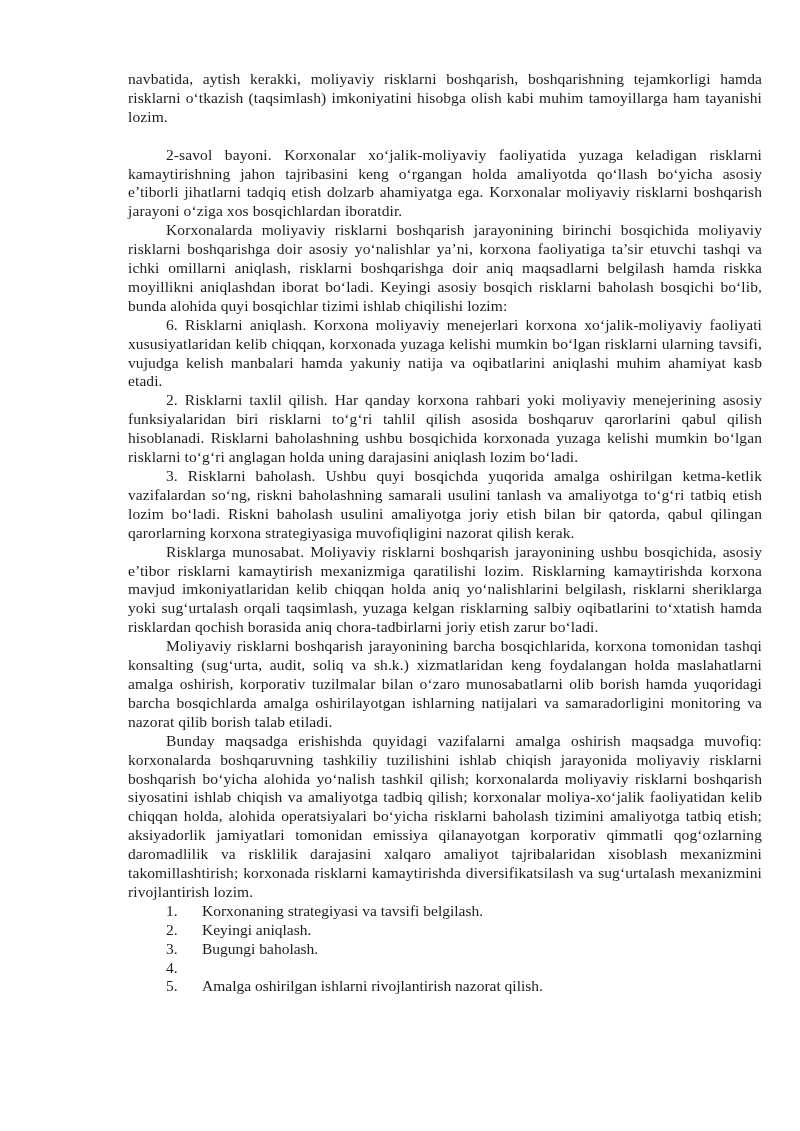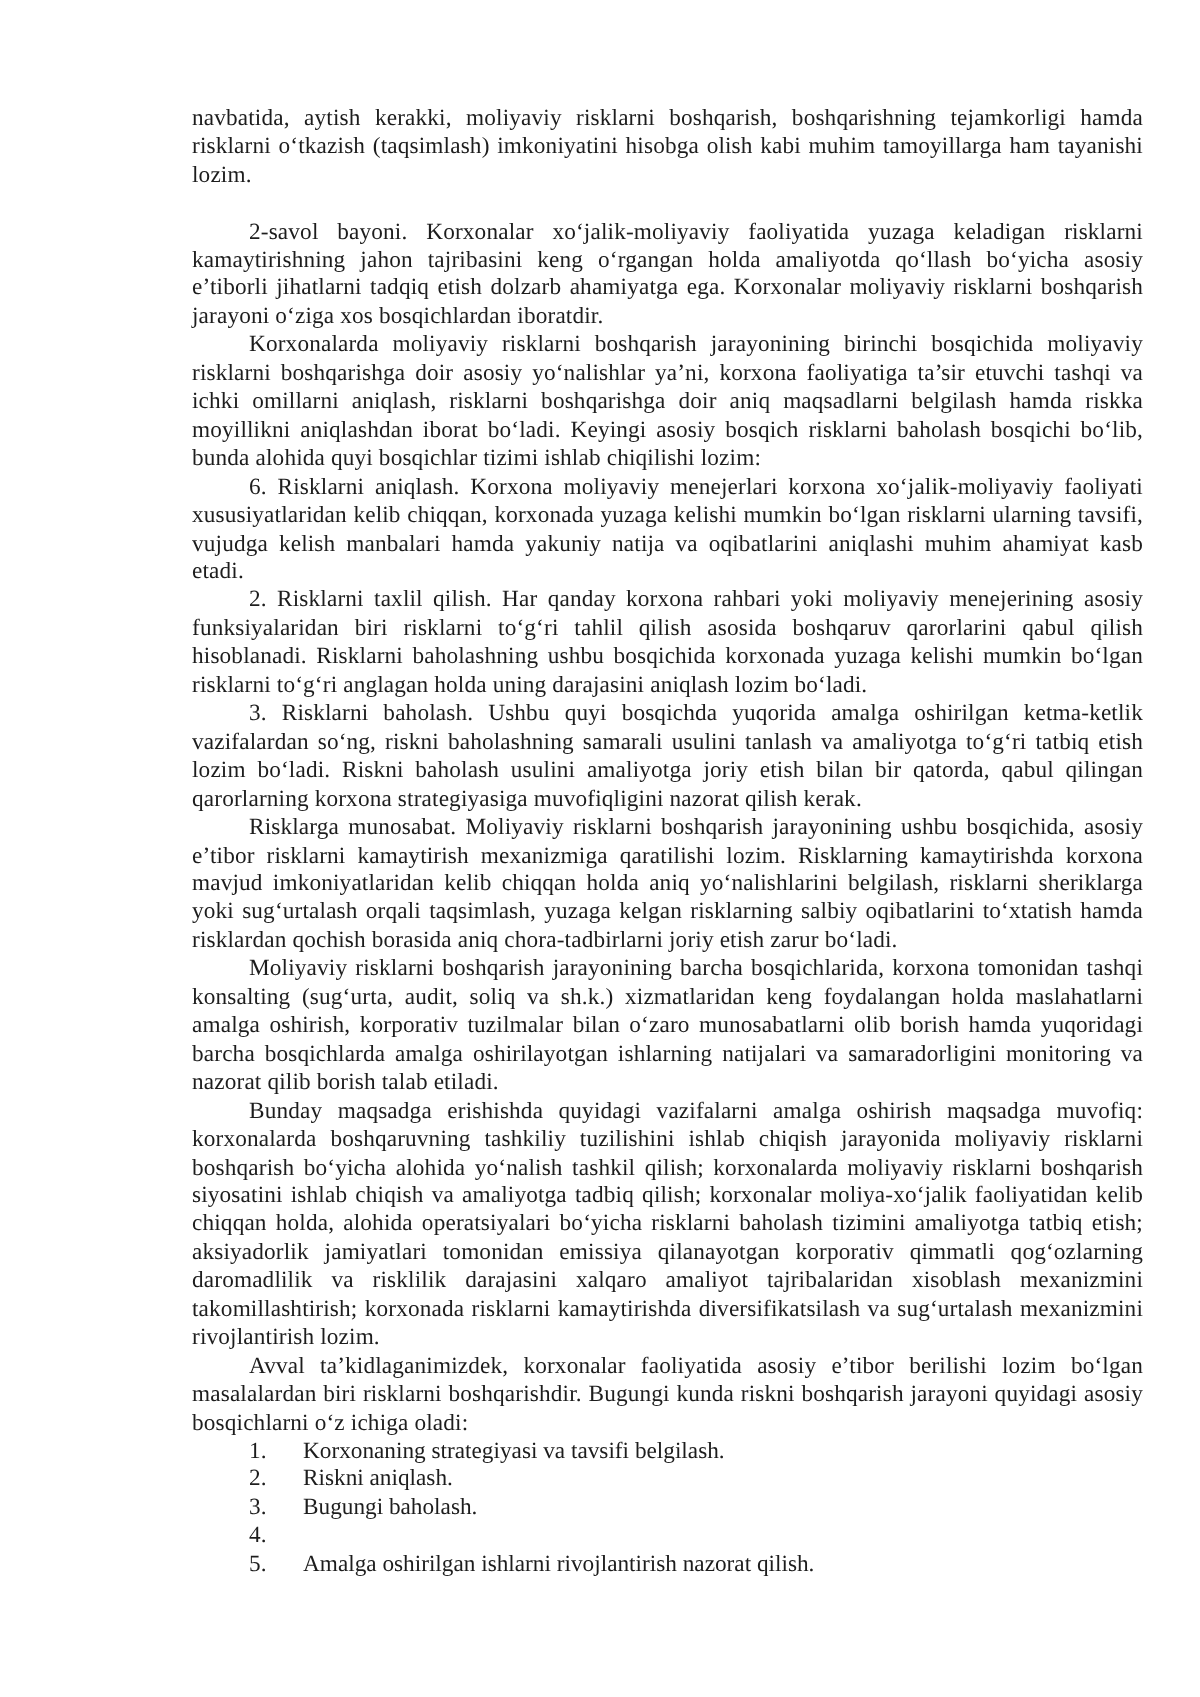--- a/index.html
+++ b/index.html
@@ -73,30 +73,29 @@
     <p class="para">2. Risklarni taxlil qilish. Har qanday korxona rahbari yoki moliyaviy menejerining asosiy funksiyalaridan biri risklarni to‘g‘ri tahlil qilish asosida boshqaruv qarorlarini qabul qilish hisoblanadi. Risklarni baholashning ushbu bosqichida korxonada yuzaga kelishi mumkin bo‘lgan risklarni to‘g‘ri anglagan holda uning darajasini aniqlash lozim bo‘ladi.</p>
 
     <p class="para">3. Risklarni baholash. Ushbu quyi bosqichda yuqorida amalga oshirilgan ketma-ketlik vazifalardan so‘ng, riskni baholashning samarali usulini tanlash va amaliyotga to‘g‘ri tatbiq etish lozim bo‘ladi. Riskni baholash usulini amaliyotga joriy etish bilan bir qatorda, qabul qilingan qarorlarning korxona strategiyasiga muvofiqligini nazorat qilish kerak.</p>
 
     <p class="para">Risklarga munosabat. Moliyaviy risklarni boshqarish jarayonining ushbu bosqichida, asosiy e’tibor risklarni kamaytirish mexanizmiga qaratilishi lozim. Risklarning kamaytirishda korxona mavjud imkoniyatlaridan kelib chiqqan holda aniq yo‘nalishlarini belgilash, risklarni sheriklarga yoki sug‘urtalash orqali taqsimlash, yuzaga kelgan risklarning salbiy oqibatlarini to‘xtatish hamda risklardan qochish borasida aniq chora-tadbirlarni joriy etish zarur bo‘ladi.</p>
 
     <p class="para">Moliyaviy risklarni boshqarish jarayonining barcha bosqichlarida, korxona tomonidan tashqi konsalting (sug‘urta, audit, soliq va sh.k.) xizmatlaridan keng foydalangan holda maslahatlarni amalga oshirish, korporativ tuzilmalar bilan o‘zaro munosabatlarni olib borish hamda yuqoridagi barcha bosqichlarda amalga oshirilayotgan ishlarning natijalari va samaradorligini monitoring va nazorat qilib borish talab etiladi.</p>
 
     <p class="para">Bunday maqsadga erishishda quyidagi vazifalarni amalga oshirish maqsadga muvofiq: korxonalarda boshqaruvning tashkiliy tuzilishini ishlab chiqish jarayonida moliyaviy risklarni boshqarish bo‘yicha alohida yo‘nalish tashkil qilish; korxonalarda moliyaviy risklarni boshqarish siyosatini ishlab chiqish va amaliyotga tadbiq qilish; korxonalar moliya-xo‘jalik faoliyatidan kelib chiqqan holda, alohida operatsiyalari bo‘yicha risklarni baholash tizimini amaliyotga tatbiq etish; aksiyadorlik jamiyatlari tomonidan emissiya qilanayotgan korporativ qimmatli qog‘ozlarning daromadlilik va risklilik darajasini xalqaro amaliyot tajribalaridan xisoblash mexanizmini takomillashtirish; korxonada risklarni kamaytirishda diversifikatsilash va sug‘urtalash mexanizmini rivojlantirish lozim.</p>
 
-    <p class="para">Avval ta’kidlaganimizdek, korxonalar faoliyatida asosiy e’tibor berilishi lozim bo‘lgan masalalardan biri risklarni boshqarishdir. Bugungi kunda riskni boshqarish jarayoni quyidagi asosiy bosqichlarni o‘z ichiga oladi:</p>
 
     <div class="numbered-list">
       <div class="list-row">
         <span class="list-num">1.</span>
         <span class="list-text">Korxonaning strategiyasi va tavsifi belgilash.</span>
       </div>
       <div class="list-row">
         <span class="list-num">2.</span>
-        <span class="list-text">Riskni aniqlash.</span>
+        <span class="list-text">Keyingi aniqlash.</span>
       </div>
       <div class="list-row">
         <span class="list-num">3.</span>
         <span class="list-text">Bugungi baholash.</span>
       </div>
       <div class="list-row">
         <span class="list-num">4.</span>
       </div>
       <div class="list-row">
         <span class="list-num">5.</span>

